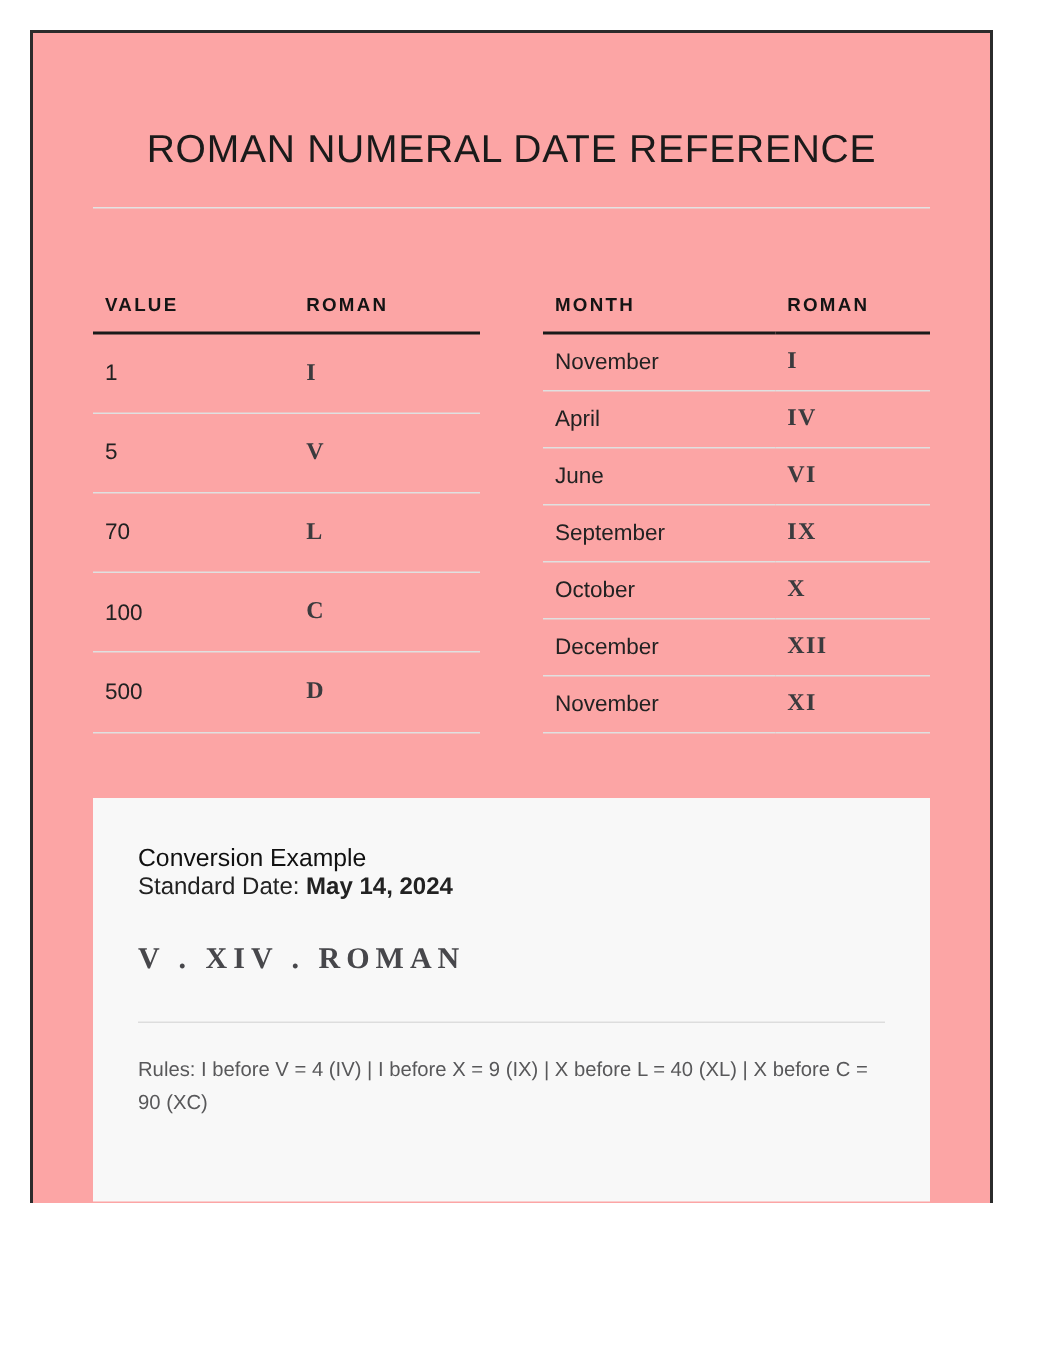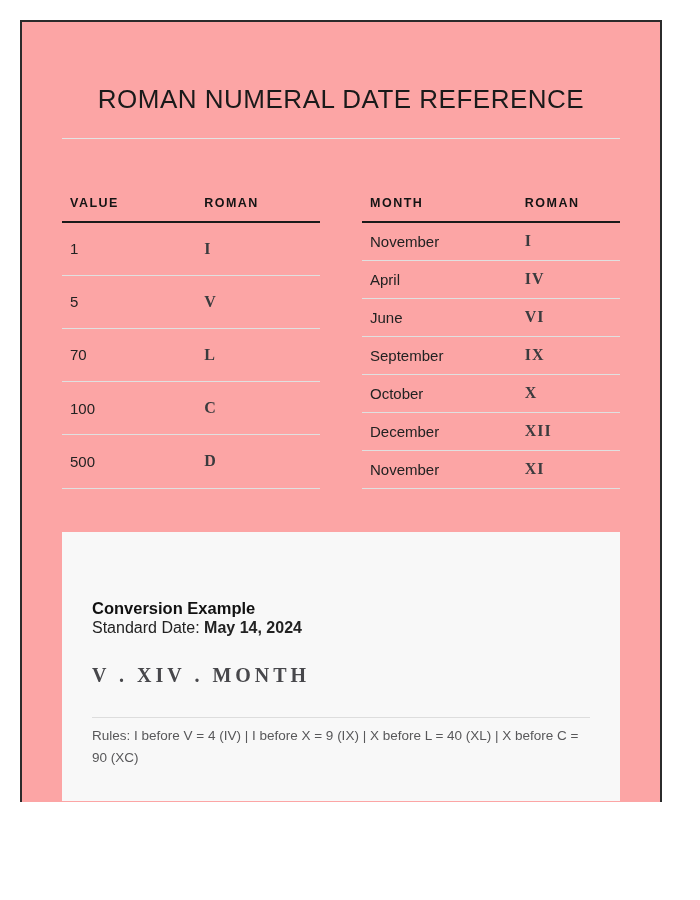--- a/index.html
+++ b/index.html
@@ -70,24 +70,23 @@
   .month-table col.c1 { width: 60%; }
   .month-table col.c2 { width: 40%; }
   .example-box {
     margin-top: 43px;
     background: #f8f8f8;
     padding: 30px 30px 0 30px;
     height: 269px;
   }
   .example-heading {
     font-size: 16.5px;
-    font-weight: bold;
+    font-weight: normal;
     color: #111111;
     line-height: 20px;
-    margin-top: 36px;
   }
   .standard-date {
     font-size: 16px;
     line-height: 20px;
     color: #222222;
   }
   .standard-date .date-value { font-weight: bold; }
   .roman-date {
     margin-top: 24px;
     font-family: "Liberation Serif", serif;
@@ -96,21 +95,21 @@
     line-height: 26px;
     letter-spacing: 4px;
     color: #47474b;
   }
   .rules-divider {
     border: none;
     border-top: 1px solid #dddddd;
     margin-top: 29px;
   }
   .rules-text {
-    margin-top: 7px;
+    margin-top: 20px;
     font-size: 13.5px;
     line-height: 22px;
     color: #58585a;
     max-width: 540px;
   }
 </style>
 </head>
 <body>
 
 <div class="page">
@@ -197,18 +196,18 @@
           <td class="roman">XI</td>
         </tr>
       </tbody>
     </table>
 
   </div>
 
   <div class="example-box">
     <div class="example-heading">Conversion Example</div>
     <p class="standard-date"><span>Standard Date: </span><span class="date-value">May 14, 2024</span></p>
-    <div class="roman-date">V . XIV . MONTH</div>
+    <div class="roman-date">V . XIV . ROMAN</div>
     <hr class="rules-divider">
     <p class="rules-text">Rules: I before V = 4 (IV) | I before X = 9 (IX) | X before L = 40 (XL) | X before C = 90 (XC)</p>
   </div>
 
 </div>
 
 </body></html>

